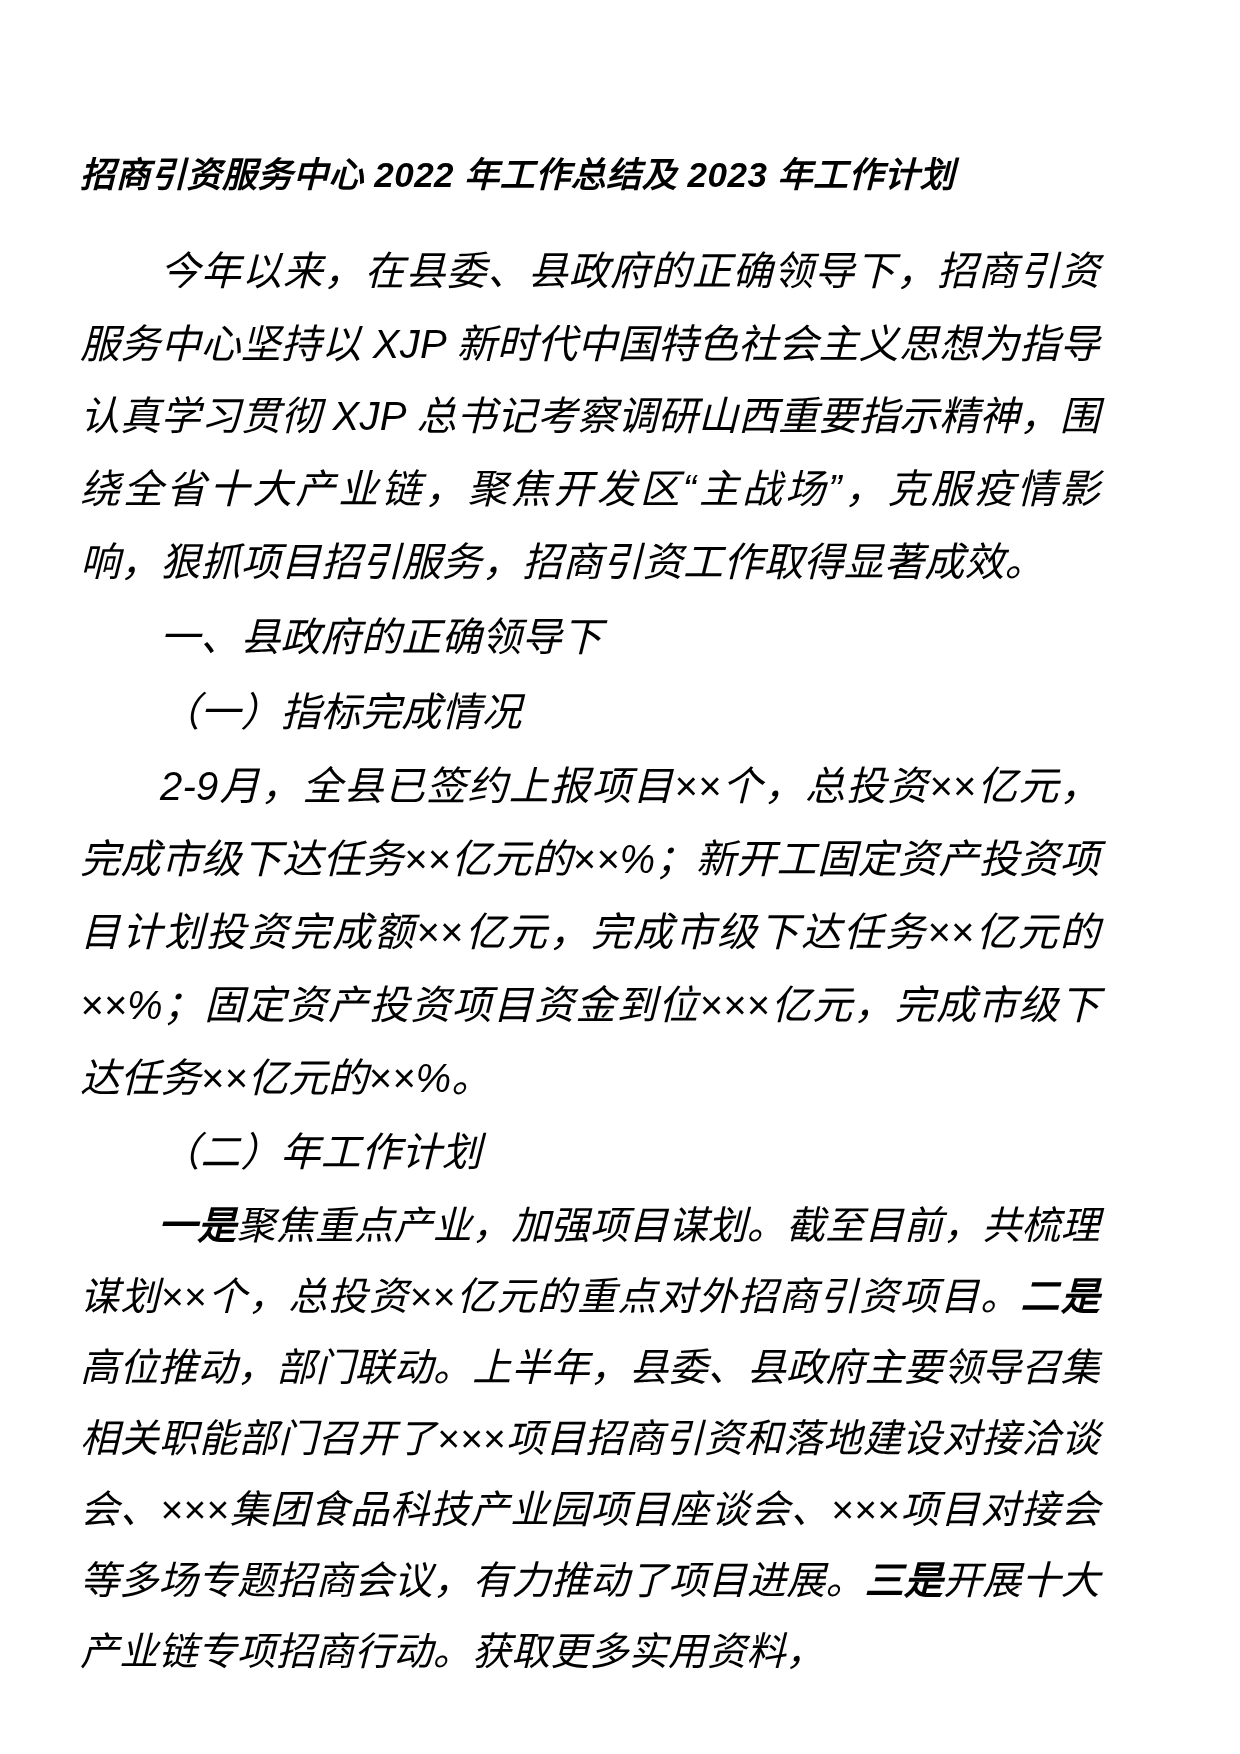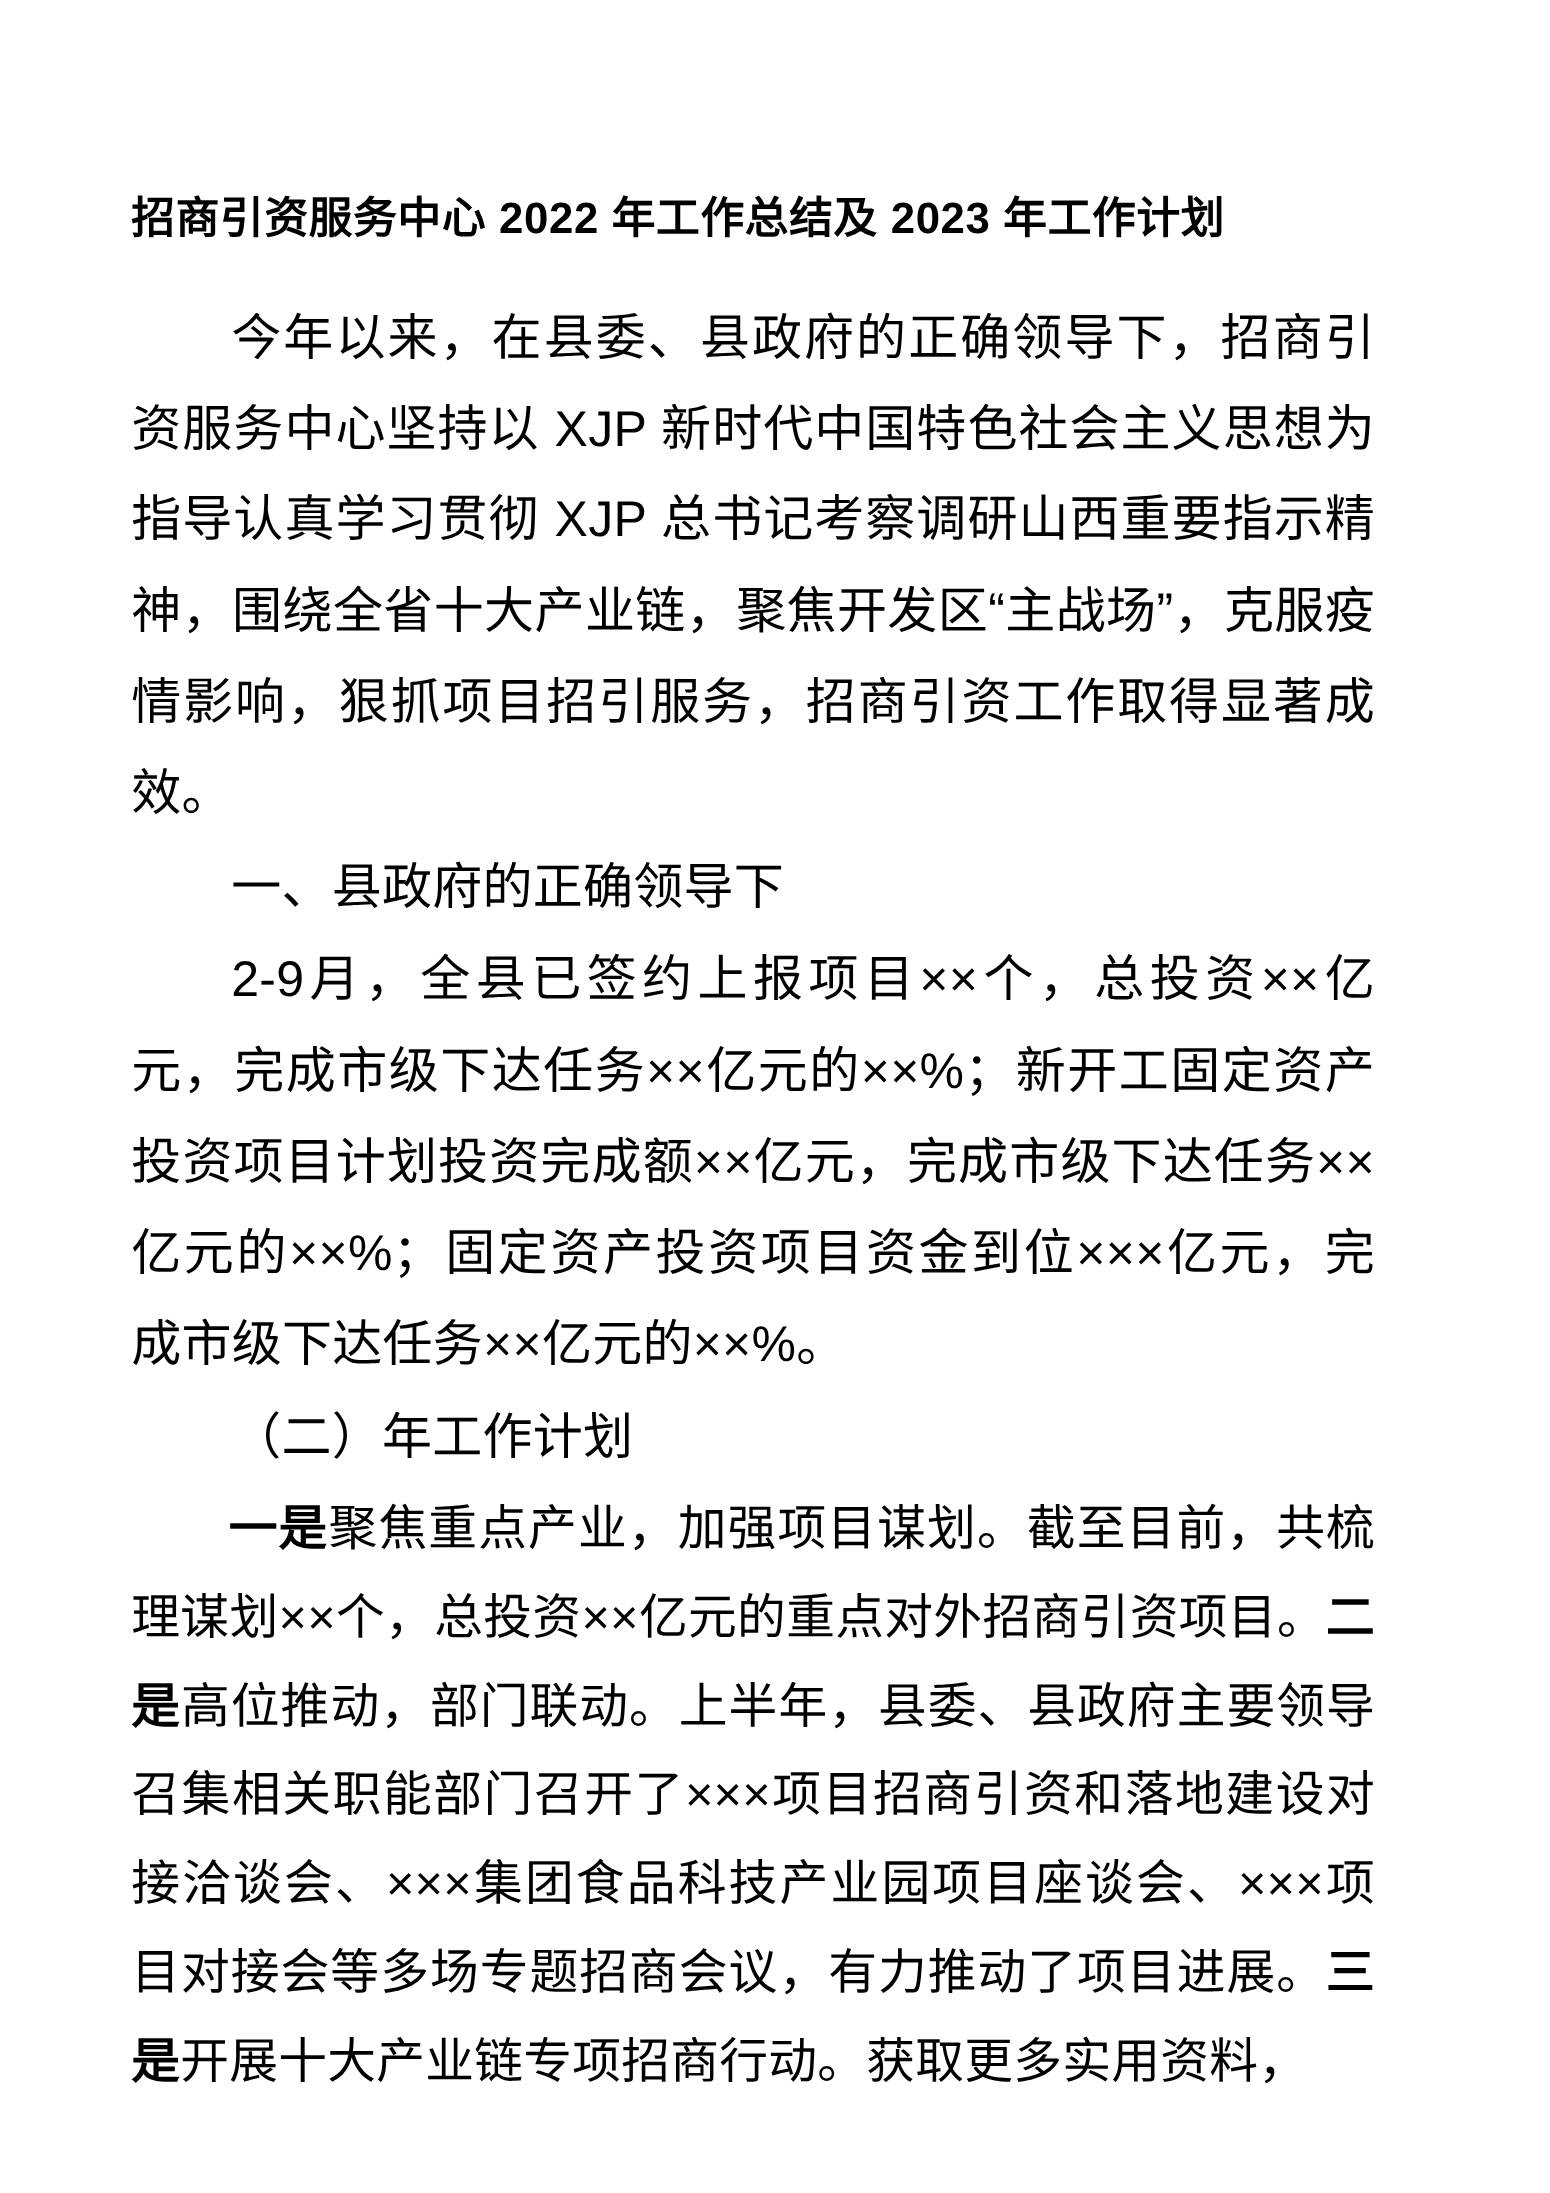--- a/index.html
+++ b/index.html
@@ -11,22 +11,23 @@
     width: 1240px;
     height: 1754px;
     font-family: "Liberation Sans", "DejaVu Sans", sans-serif;
     color: #000000;
     overflow: hidden;
   }
   .page {
     width: 1240px;
     height: 1754px;
     box-sizing: border-box;
-    padding: 150px 140px 60px 105px;
+    padding: 150px 140px 60px 80px;
     position: relative;
+    font-style: italic;
   }
   .doc-title {
     font-size: 35px;
     font-weight: bold;
     line-height: 1.45;
     letter-spacing: 0.5px;
     margin: 0 0 34px 0;
     text-align: left;
     white-space: nowrap;
   }
@@ -55,20 +56,21 @@
 <body>
 
 <div class="page">
 
   <h1 class="doc-title">招商引资服务中心 2022 年工作总结及 2023 年工作计划</h1>
 
   <p class="para indent">今年以来，在县委、县政府的正确领导下，招商引资服务中心坚持以 XJP 新时代中国特色社会主义思想为指导认真学习贯彻 XJP 总书记考察调研山西重要指示精神，围绕全省十大产业链，聚焦开发区“主战场”，克服疫情影响，狠抓项目招引服务，招商引资工作取得显著成效。</p>
 
   <p class="para indent">一、县政府的正确领导下</p>
 
+  <p class="para indent">（一）指标完成情况</p>
 
   <p class="para indent">2‑9月，全县已签约上报项目××个，总投资××亿元，完成市级下达任务××亿元的××%；新开工固定资产投资项目计划投资完成额××亿元，完成市级下达任务××亿元的××%；固定资产投资项目资金到位×××亿元，完成市级下达任务××亿元的××%。</p>
 
   <p class="para indent">（二）年工作计划</p>
 
   <p class="flow"><b>一是</b><span>聚焦重点产业，加强项目谋划。截至目前，共梳理谋划××个，总投资××亿元的重点对外招商引资项目。</span><b>二是</b><span>高位推动，部门联动。上半年，县委、县政府主要领导召集相关职能部门召开了×××项目招商引资和落地建设对接洽谈会、×××集团食品科技产业园项目座谈会、×××项目对接会等多场专题招商会议，有力推动了项目进展。</span><b>三是</b><span>开展十大产业链专项招商行动。获取更多实用资料，</span></p>
 
 </div>
 
 </body></html>

